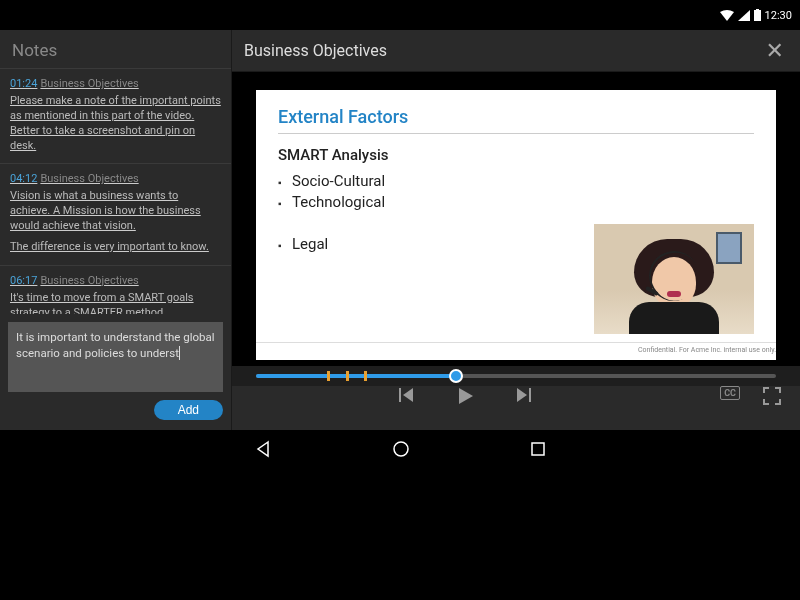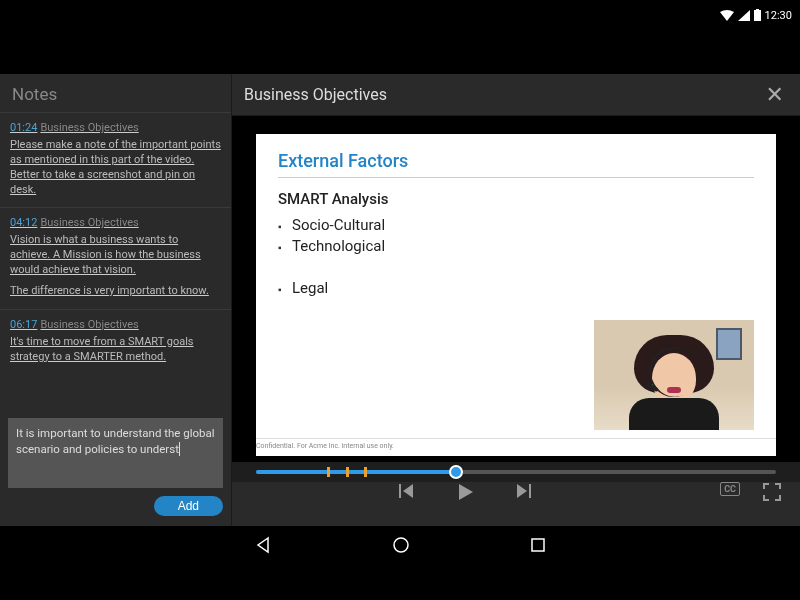--- a/index.html
+++ b/index.html
@@ -10,21 +10,21 @@
   overflow: hidden; color: #ccc;
   position: relative;
 }
 .status-bar {
   height: 30px; background: #000; display: flex;
   justify-content: flex-end; align-items: center;
   padding: 0 8px; gap: 4px; font-size: 11px; color: #fff;
 }
 .status-bar .icon-slot { display: inline-flex; align-items: center; }
 .main {
-  display: flex; height: 452px; background: #84cc16; margin-top: 44px;
+  display: flex; height: 400px; background: #84cc16;
 }
 .sidebar {
   width: 232px; background: #2a2a2a; display: flex; flex-direction: column;
   border-right: 1px solid #1a1a1a;
 }
 .sidebar-header {
   padding: 10px 12px 8px; font-size: 17px; color: #888;
 }
 .notes-list { flex: 1; overflow-y: auto; }
 .note {
@@ -82,21 +82,21 @@
 .person {
   width: 90px; height: 95px; position: relative;
 }
 .hair { width: 80px; height: 58px; background:#2a1a1a; border-radius: 40px 40px 30px 30px; position:absolute; top:0; left:5px;}
 .face { width: 44px; height: 50px; background:#f0c8a8; border-radius: 50% 50% 45% 45%; position:absolute; top:18px; left:23px;}
 .lips { width:14px; height:6px; background:#b03050; border-radius:4px; position:absolute; top:52px; left:38px;}
 .shirt { width:90px; height:32px; background:#1a1a1a; position:absolute; bottom:0; border-radius: 20px 20px 0 0;}
 .headset { width:50px; height:50px; border:2px solid #222; border-radius:50%; border-bottom:none; border-right:none; position:absolute; top:12px; left:20px; transform:rotate(-20deg);}
 .mic { width:14px; height:4px; background:#222; position:absolute; top:50px; left:16px; border-radius:2px; transform:rotate(30deg);}
 .slide-footer {
-  position:absolute; bottom:6px; left:0; right:0; text-align:left;
+  position:absolute; bottom:6px; left:0; right:0; text-align:right;
   font-size: 7px; color:#888; border-top:1px solid #ddd; padding-top:3px;
 }
 .scrubber {
   height: 20px; position:relative; background:#1e1e1e; padding: 0 24px;
 }
 .track { position:absolute; left:24px; right:24px; top:8px; height:4px; background:#555; border-radius:2px;}
 .played { position:absolute; left:24px; top:8px; height:4px; background:#2f9be8; border-radius:2px; width: 200px;}
 .mark { position:absolute; top:5px; width:3px; height:10px; background:#e8a030;}
 .thumb { position:absolute; top:3px; width:14px; height:14px; border-radius:50%; background:#2f9be8; border:2px solid #fff; }
 .controls {

